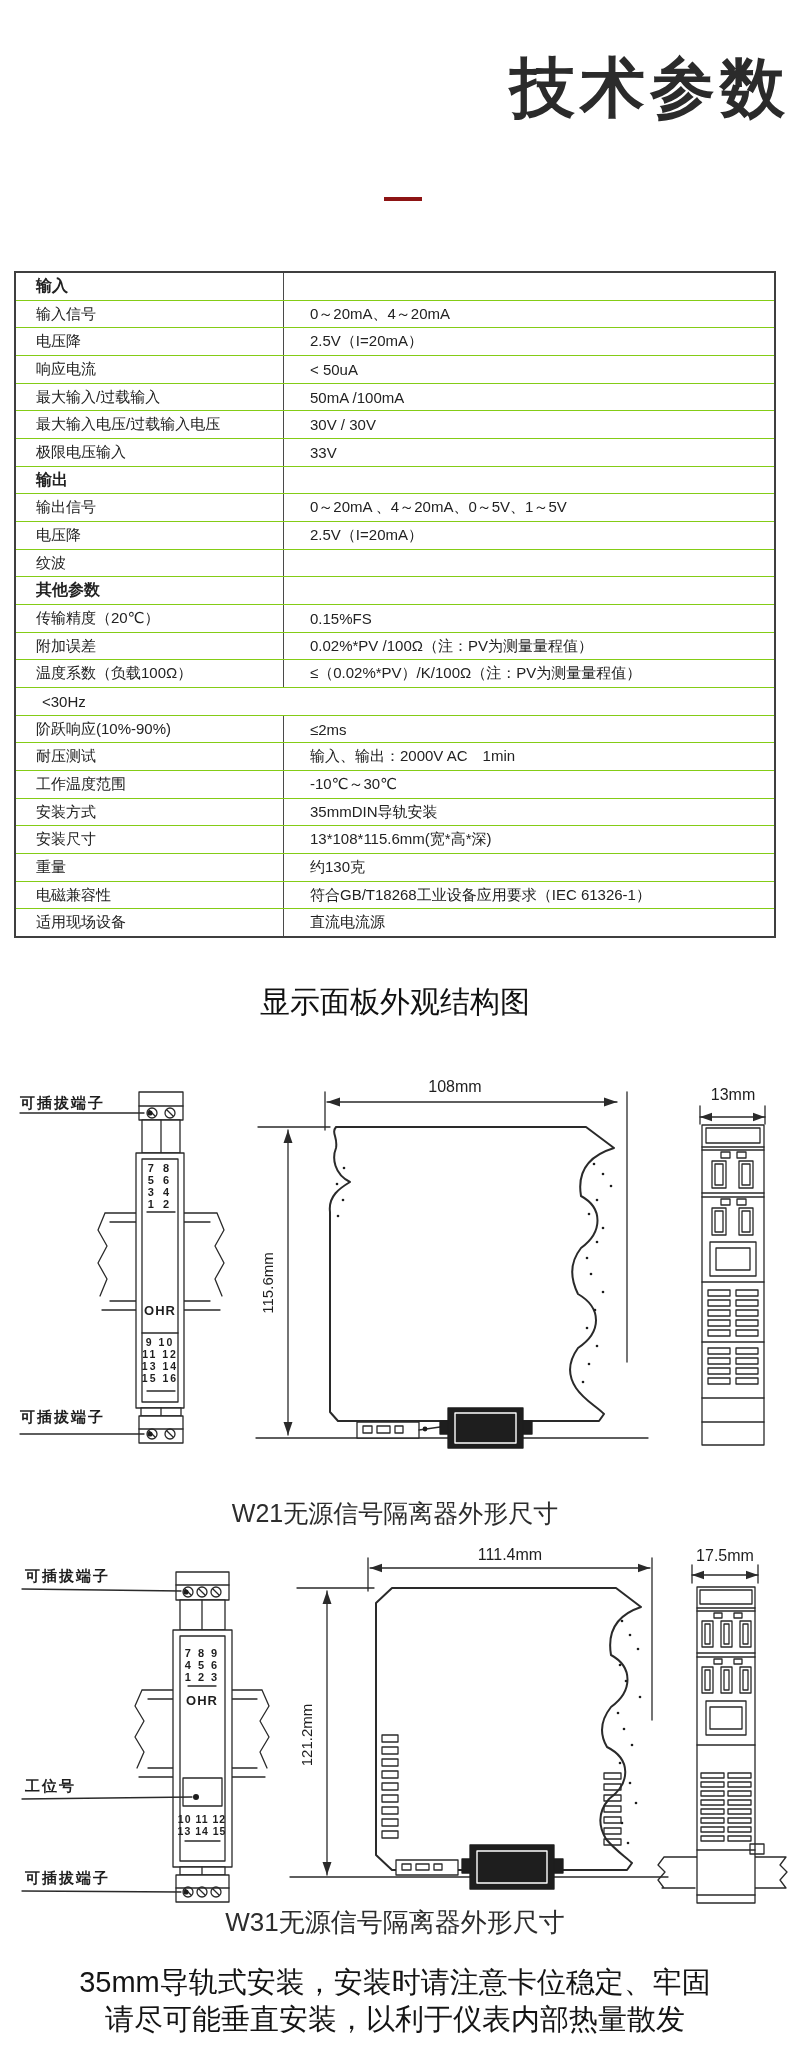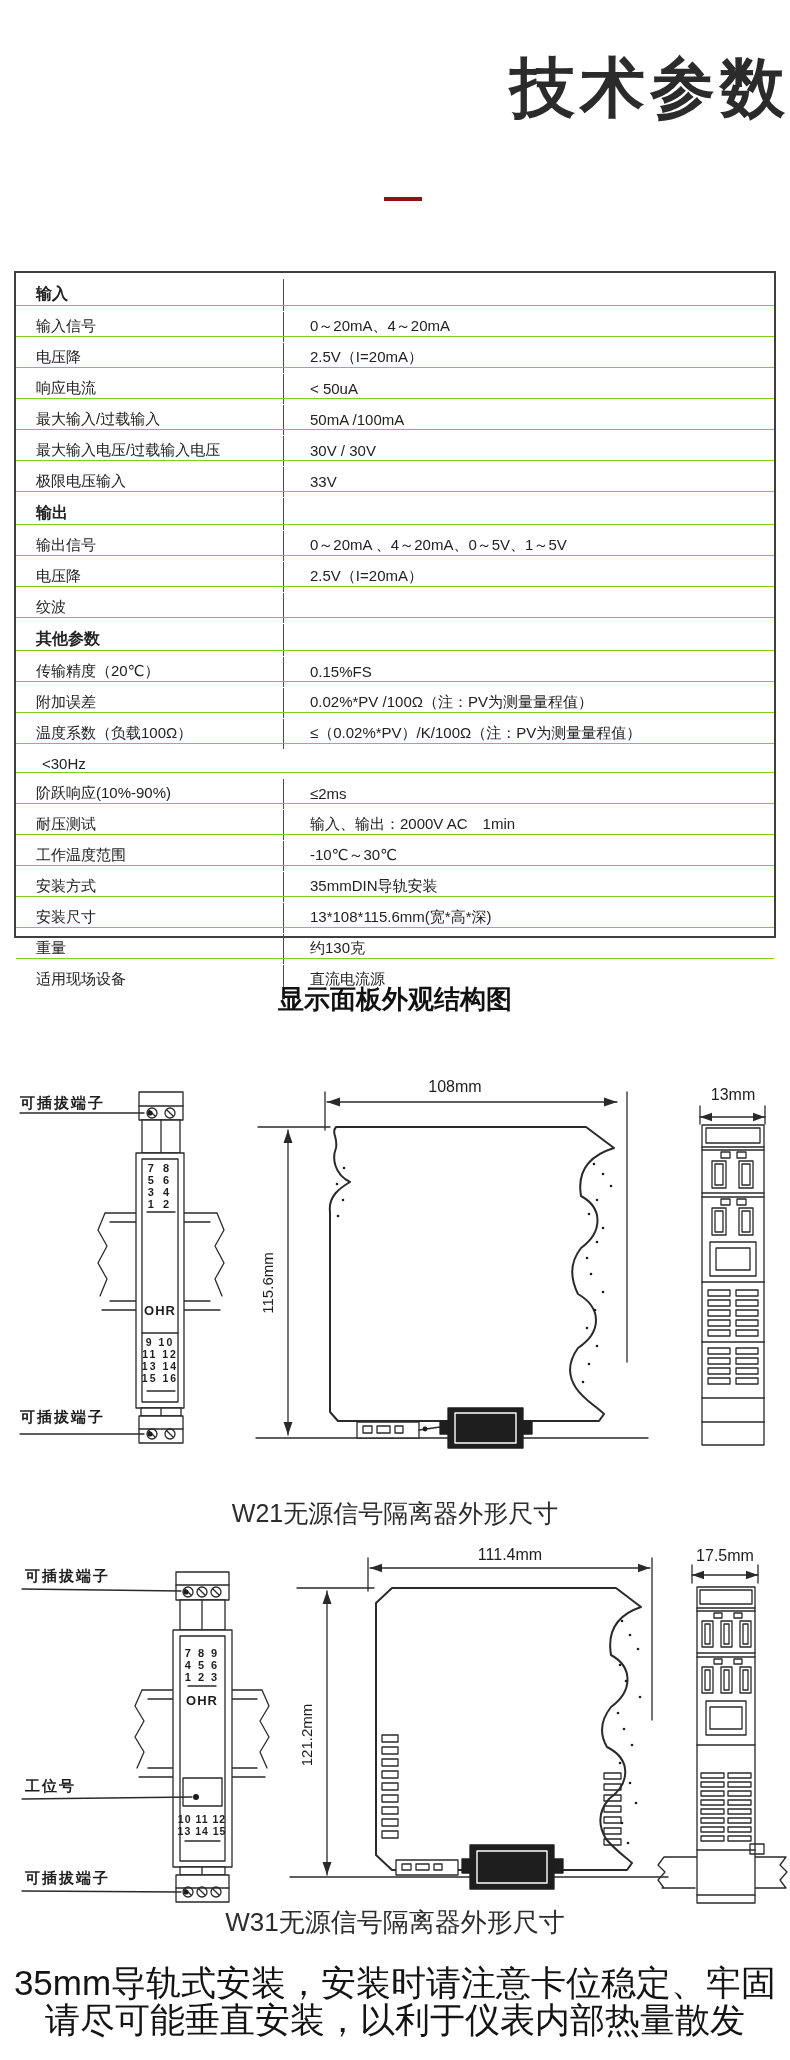--- a/index.html
+++ b/index.html
@@ -8,31 +8,31 @@
   .abs{position:absolute;}
   
   .page-title{top:44px;left:0;width:100%;text-align:right;font-size:65px;font-weight:900;
               letter-spacing:5px;color:#2b2b2b;}
   .title-dash{top:197px;left:384px;width:38px;height:4px;background:#8d1414;}
   
   .spec-table{top:271px;left:14px;width:762px;height:667px;border:2px solid #3f3f3f;
               display:flex;flex-direction:column;box-sizing:border-box;}
   .tr{flex:1;display:flex;border-top:1px solid #84cc16;align-items:center;}
   .tr:first-child{border-top:none;}
-  .td{box-sizing:border-box;height:100%;display:flex;align-items:center;font-size:15px;color:#222;margin-top:11px;}
+  .td{box-sizing:border-box;height:100%;display:flex;align-items:center;font-size:15px;color:#222;}
   .td.label{width:268px;border-right:1px solid #4a4a4a;padding-left:20px;}
   .td.value{flex:1;padding-left:26px;}
   .tr.section .td.label{font-weight:bold;font-size:16px;}
   
-  .section2-title{top:982px;left:0;width:100%;text-align:center;font-size:26px;font-weight:700;color:#111;}
+  .section2-title{top:982px;left:0;width:100%;text-align:center;font-size:30px;font-weight:400;color:#111;}
   
   .caption{left:0;width:100%;text-align:center;color:#2d2d2d;}
   .cap-w21{top:1461px;font-size:25px;margin-top:36px;}
   .cap-w31{top:1905px;font-size:26px;}
-  .footer-note{top:1964px;left:0;width:100%;text-align:center;font-size:35px;line-height:37px;color:#141414;}
+  .footer-note{top:1964px;left:0;width:100%;text-align:center;font-size:29px;line-height:37px;color:#141414;}
   
   svg{position:absolute;left:0;}
   .ln{stroke:#2a2a2a;fill:none;stroke-width:1.3;stroke-linecap:round;stroke-linejoin:round;}
   .thick{stroke-width:2;}
   .fill{fill:#2a2a2a;stroke:none;}
   .fdot{fill:#1d1d1d;stroke:none;}
   .blk{fill:#1e1e1e;stroke:#1e1e1e;}
   .wln{stroke:#ffffff;fill:none;stroke-width:1.4;}
   svg text{font-family:"Liberation Sans","DejaVu Sans",sans-serif;fill:#1e1e1e;stroke:none;}
   .dim{font-size:16px;}
@@ -130,20 +130,24 @@
         <div class="td label">安装方式</div>
         <div class="td value">35mmDIN导轨安装</div>
       </div>
       <div class="tr">
         <div class="td label">安装尺寸</div>
         <div class="td value">13*108*115.6mm(宽*高*深)</div>
       </div>
       <div class="tr">
         <div class="td label">重量</div>
         <div class="td value">约130克</div>
+      </div>
+      <div class="tr">
+        <div class="td label">电磁兼容性</div>
+        <div class="td value">符合GB/T18268工业设备应用要求（IEC 61326-1）</div>
       </div>
       <div class="tr">
         <div class="td label">适用现场设备</div>
         <div class="td value">直流电流源</div>
       </div>
     </div>
 </div>
 
 <div class="abs section2-title">显示面板外观结构图</div>
 

